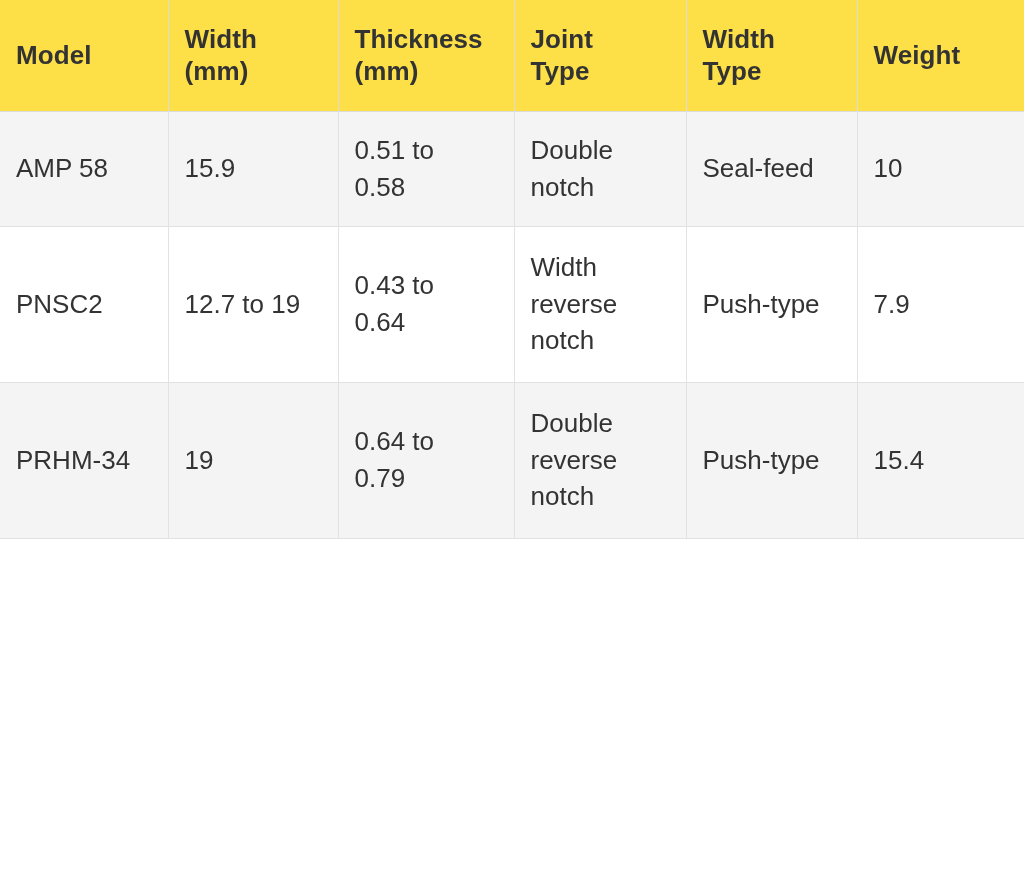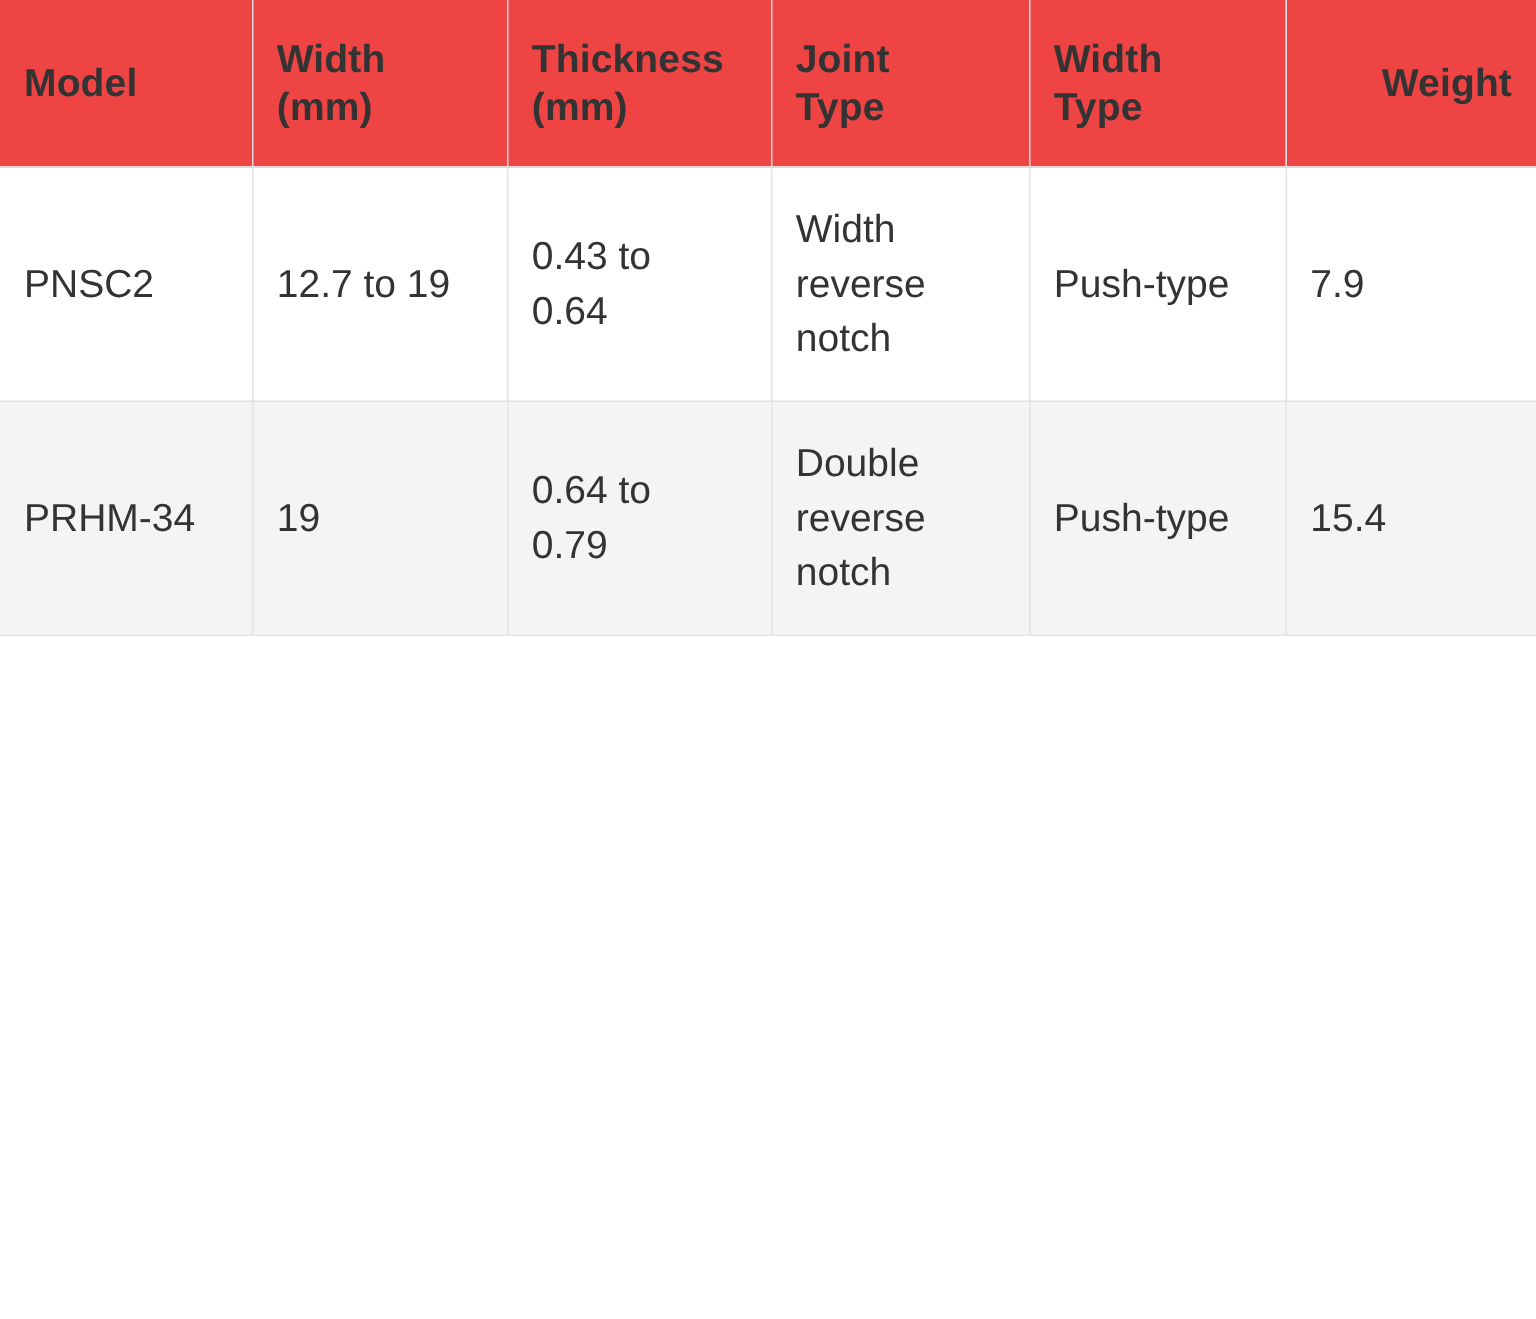--- a/index.html
+++ b/index.html
@@ -23,39 +23,39 @@
 
   
   col.c0 { width: 168px; }
   col.c1 { width: 170px; }
   col.c2 { width: 176px; }
   col.c3 { width: 172px; }
   col.c4 { width: 171px; }
   col.c5 { width: 167px; }
 
   thead tr.header-row {
-    background: #ef4444;
+    background: #fde047;
   }
 
   th.header-cell {
     box-sizing: border-box;
     height: 111px;
     padding: 0 16px;
     text-align: left;
     vertical-align: middle;
     font-size: 26px;
     font-weight: bold;
     color: #333333;
     line-height: 1.25;
     letter-spacing: 0.1px;
     border-right: 1px solid #dcdcdc;
     border-bottom: 1px solid #dcdcdc;
     white-space: pre-line;
   }
-  th.header-cell:last-child { border-right: none; text-align: right; }
+  th.header-cell:last-child { border-right: none; }
 
   tbody tr.data-row.row-odd  { background: #ffffff; }
   tbody tr.data-row.row-even { background: #f4f4f4; }
 
   td.data-cell {
     box-sizing: border-box;
     padding: 0 16px;
     text-align: left;
     vertical-align: middle;
     font-size: 26px;
@@ -94,20 +94,30 @@
       <th class="header-cell">Joint
 Type</th>
       <th class="header-cell">Width Type</th>
       <th class="header-cell">Weight</th>
     </tr>
   </thead>
 
   <tbody>
 
 
+    <tr class="data-row row-even h-115">
+      <td class="data-cell">AMP 58</td>
+      <td class="data-cell">15.9</td>
+      <td class="data-cell">0.51 to
+0.58</td>
+      <td class="data-cell">Double
+notch</td>
+      <td class="data-cell">Seal-feed</td>
+      <td class="data-cell">10</td>
+    </tr>
 
 
 
     <tr class="data-row row-odd h-156">
       <td class="data-cell">PNSC2</td>
       <td class="data-cell">12.7 to 19</td>
       <td class="data-cell">0.43 to
 0.64</td>
       <td class="data-cell">Width
 reverse

